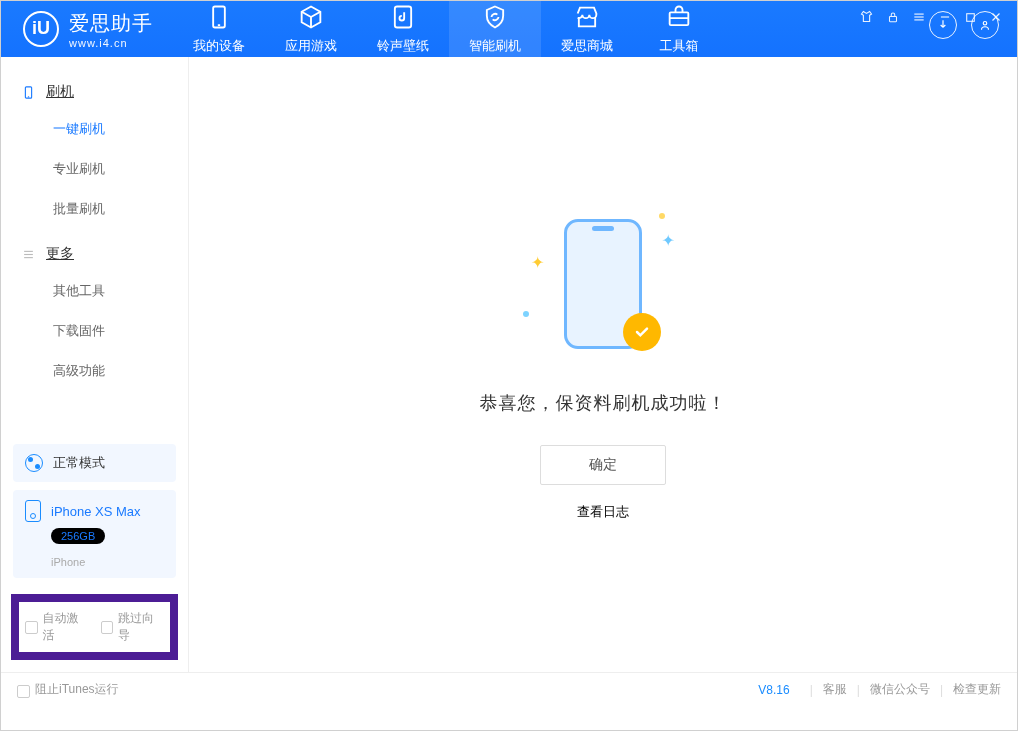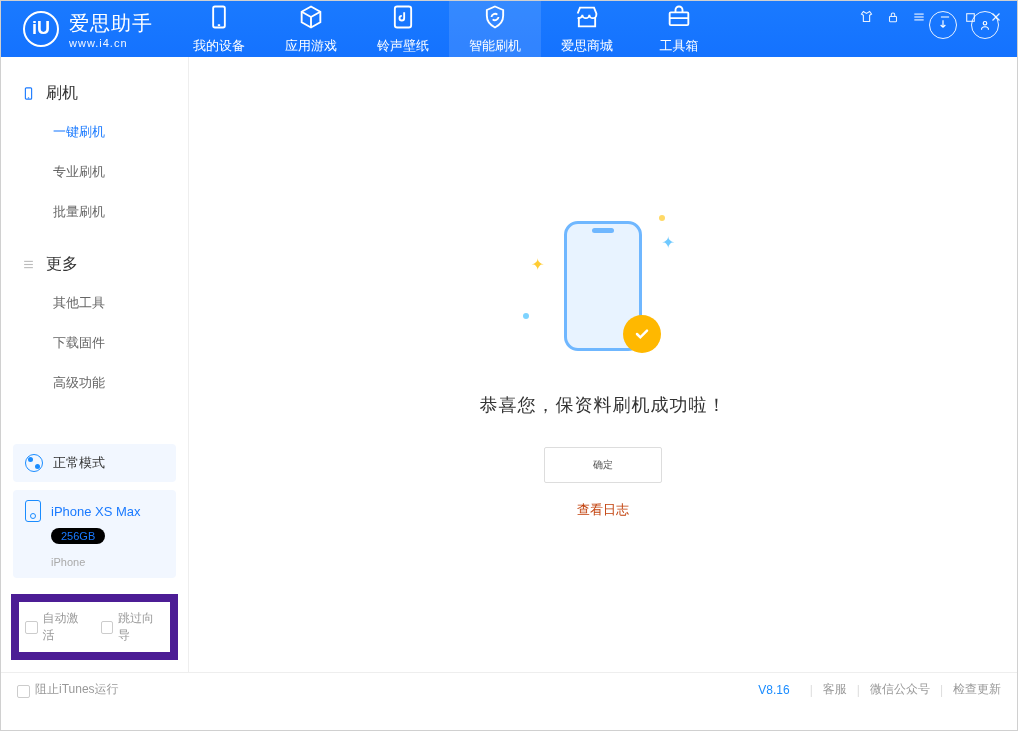--- a/index.html
+++ b/index.html
@@ -21,21 +21,21 @@
 .window-controls { position: absolute; top: 8px; right: 14px; display: flex; gap: 12px; align-items: center; }
 .window-controls span { cursor: pointer; opacity: 0.9; font-size: 15px; }
 
 .header-right { position: absolute; right: 18px; bottom: 18px; display: flex; gap: 14px; }
 .circ-btn { width: 28px; height: 28px; border: 1.8px solid rgba(255,255,255,0.9); border-radius: 50%; display: flex; align-items: center; justify-content: center; cursor: pointer; }
 
 .body { display: flex; height: calc(100% - 80px - 34px); }
 
 .sidebar { width: 188px; border-right: 1px solid #eee; display: flex; flex-direction: column; }
 .nav { flex: 1; padding-top: 18px; overflow: auto; }
-.section-head { display: flex; align-items: center; padding: 8px 20px; font-size: 16px; color: #333; font-weight: 500; gap: 10px; }
+.section-head { display: flex; align-items: center; padding: 8px 20px; font-size: 14px; color: #333; font-weight: 500; gap: 10px; text-decoration: underline; }
 .section-head svg { width: 15px; height: 15px; }
 .nav-item { padding: 11px 20px 11px 52px; font-size: 13px; color: #666; cursor: pointer; }
 .nav-item.active { color: #1a7aff; }
 
 .device-cards { padding: 10px 12px 0 12px; }
 .card { background: #f2f7ff; border-radius: 4px; padding: 10px 12px; margin-bottom: 8px; }
 .card-row { display: flex; align-items: center; gap: 10px; font-size: 13px; color: #333; }
 .mode-icon { width: 18px; height: 18px; border: 1.5px solid #1a8cff; border-radius: 50%; position: relative; }
 .mode-icon::before, .mode-icon::after { content: ""; position: absolute; border-radius: 50%; background: #1a8cff; }
 .mode-icon::before { width: 5px; height: 5px; top: 2px; left: 2px; }
@@ -56,22 +56,22 @@
 .phone-shape::before { content: ""; position: absolute; top: 4px; left: 50%; transform: translateX(-50%); width: 22px; height: 5px; background: #6fb7ff; border-radius: 3px; }
 .check-badge { position: absolute; right: 42px; bottom: 18px; width: 38px; height: 38px; background: #ffb800; border-radius: 50%; display: flex; align-items: center; justify-content: center; }
 .sparkle { position: absolute; color: #ffcc33; font-size: 16px; }
 .sparkle.s1 { left: 28px; top: 44px; }
 .sparkle.s2 { right: 28px; top: 22px; color: #6fc9ff; }
 .dot { position: absolute; width: 6px; height: 6px; border-radius: 50%; }
 .dot.d1 { left: 20px; bottom: 52px; background: #7dd3ff; }
 .dot.d2 { right: 38px; top: 4px; background: #ffd966; }
 
 .success-text { font-size: 18px; color: #333; margin-bottom: 30px; letter-spacing: 1px; }
-.ok-btn { padding: 10px 48px; border: 1px solid #ddd; background: #fff; font-size: 10px; color: #555; cursor: pointer; border-radius: 2px; margin-bottom: 18px; }
-.log-link { font-size: 13px; color: #c2410c; cursor: pointer; text-decoration: none; }
+.ok-btn { padding: 10px 48px; border: 1px solid #ddd; background: #fff; font-size: 14px; color: #555; cursor: pointer; border-radius: 2px; margin-bottom: 18px; }
+.log-link { font-size: 13px; color: #000000; cursor: pointer; text-decoration: none; }
 
 .footer { height: 34px; border-top: 1px solid #eee; display: flex; align-items: center; padding: 0 16px; font-size: 12px; color: #999; }
 .footer .chk { margin-right: auto; align-items: flex-end; }
 .footer-links { display: flex; align-items: center; gap: 10px; }
 .footer-links span { cursor: pointer; }
 .divider { color: #ddd; }
 .version { color: #1a8cff; margin-right: 10px; }
 </style>
 </head>
 <body>
@@ -188,21 +188,21 @@
         <svg viewBox="0 0 24 24" fill="none" stroke="#1a7aff" stroke-width="1.8">
             <rect x="7" y="3" width="10" height="18" rx="1.5"></rect>
             <line x1="11" y1="19" x2="13" y2="19"></line>
           </svg>
         <span>刷机</span>
       </div>
       <div class="nav-item active">一键刷机</div>
       <div class="nav-item">专业刷机</div>
       <div class="nav-item">批量刷机</div>
 
-      <div class="section-head" style="margin-top:14px">
+      <div class="section-head" style="margin-top:8px">
         <svg viewBox="0 0 24 24" fill="none" stroke="#bbb" stroke-width="1.8">
             <line x1="5" y1="7" x2="19" y2="7"></line>
             <line x1="5" y1="12" x2="19" y2="12"></line>
             <line x1="5" y1="17" x2="19" y2="17"></line>
           </svg>
         <span>更多</span>
       </div>
       <div class="nav-item">其他工具</div>
       <div class="nav-item">下载固件</div>
       <div class="nav-item">高级功能</div>

